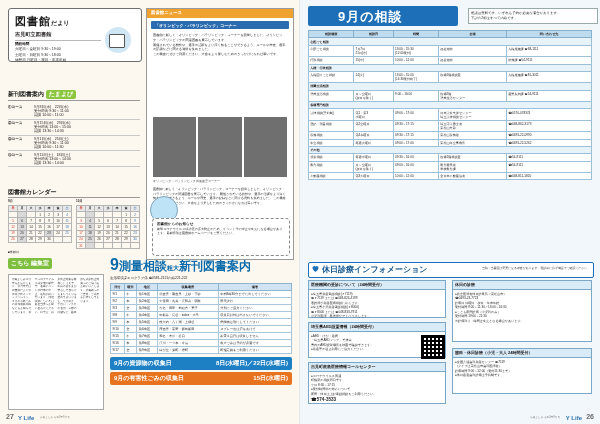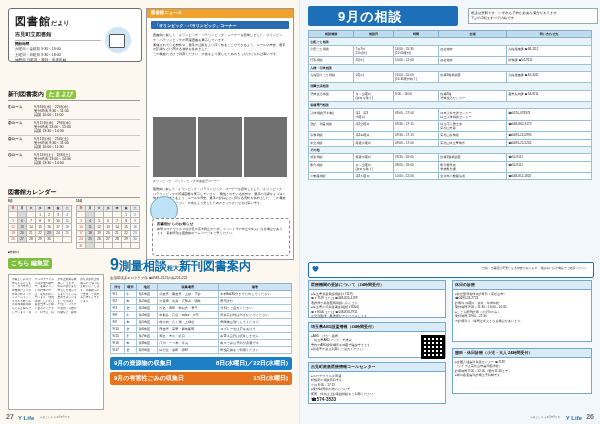--- a/index.html
+++ b/index.html
@@ -552,20 +552,21 @@
             <td>全日本不動産協会</td>
             <td style="white-space:pre-line">☎048-811-1820</td>
           </tr>
     </tbody>
       </table>
 
     <div class="infoHdr"></div>
     <svg class="heartIcon" viewBox="0 0 24 24">
       <path d="M12 21s-8-5.2-8-11a4.6 4.6 0 0 1 8-3 4.6 4.6 0 0 1 8 3c0 5.8-8 11-8 11z" fill="#1d6fb8"></path>
     </svg>
+    <div class="infoHdrTxt">休日診療インフォメーション</div>
     <div class="infoHdrNote">当院・当番医は変更になる場合があります。受診前に必ず電話でご確認ください。</div>
 
     <div class="ibox" style="left:8px;top:280px;width:138px;height:38px;">
       <div class="iboxHdr">医療機関の受診について（24時間受付）</div>
       <div class="iboxBody">
         <div>●埼玉県救急電話相談(＃7119)</div>
         <div>☎＃7119 または ☎048-824-4199</div>
         <div>看護師が救急医療相談に応じます。</div>
         <div>●埼玉県小児救急電話相談(＃8000)</div>
         <div>☎＃8000 または ☎048-833-7911</div>

